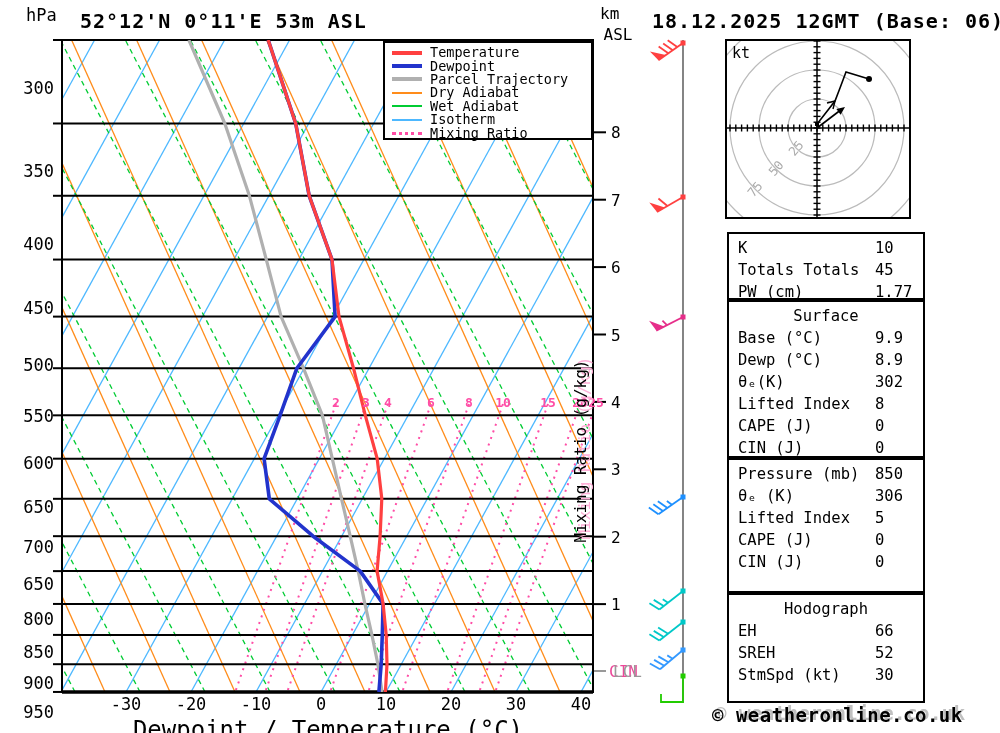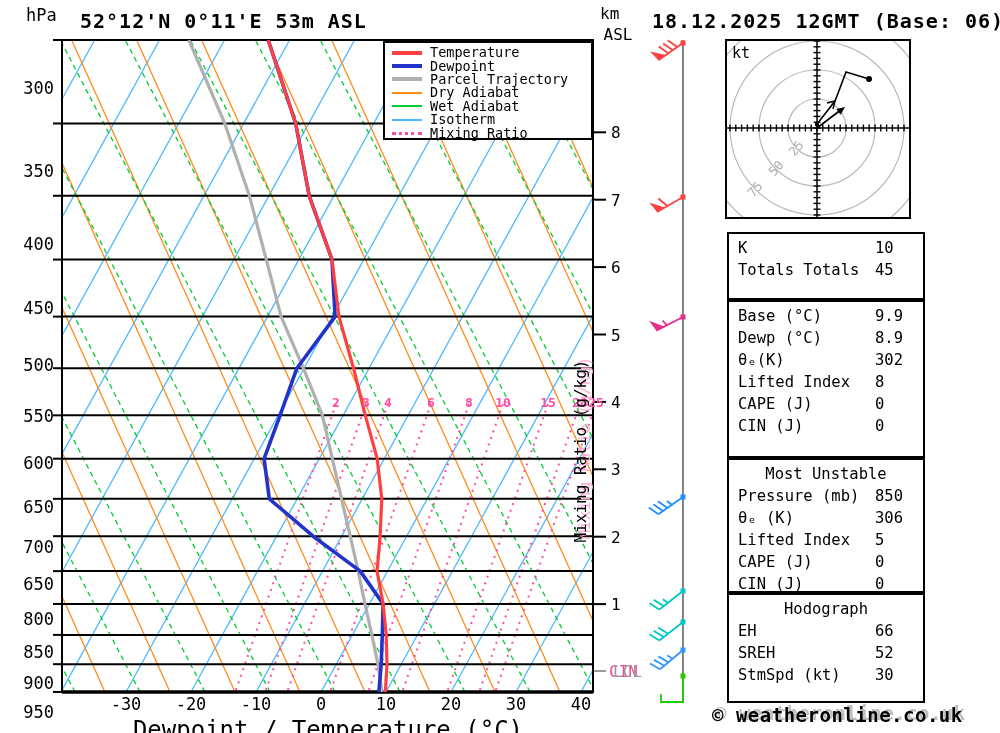--- a/index.html
+++ b/index.html
@@ -381,31 +381,32 @@
   <div id="ring-labels">
       <div class="lbl ring-lbl" style="left:796px;top:148px;">25</div>
       <div class="lbl ring-lbl" style="left:776px;top:168px;">50</div>
       <div class="lbl ring-lbl" style="left:755px;top:189px;">75</div>
     </div>
 
   <div id="tables">
       <div class="tbl" style="top: 232px; height: 68px; padding-top: 3px;">
         <div class="tbl-row"><span class="k">K</span><span class="v">10</span></div>
         <div class="tbl-row"><span class="k">Totals Totals</span><span class="v">45</span></div>
+        <div class="tbl-row"><span class="k">PW (cm)</span><span class="v">1.77</span></div>
       </div>
       <div class="tbl" style="top: 300px; height: 158px; padding-top: 3px;">
+        <div class="tbl-header">Surface</div>
         <div class="tbl-row"><span class="k">Base (°C)</span><span class="v">9.9</span></div>
         <div class="tbl-row"><span class="k">Dewp (°C)</span><span class="v">8.9</span></div>
         <div class="tbl-row"><span class="k">θₑ(K)</span><span class="v">302</span></div>
         <div class="tbl-row"><span class="k">Lifted Index</span><span class="v">8</span></div>
         <div class="tbl-row"><span class="k">CAPE (J)</span><span class="v">0</span></div>
         <div class="tbl-row"><span class="k">CIN (J)</span><span class="v">0</span></div>
       </div>
       <div class="tbl" style="top: 458px; height: 135px; padding-top: 3px;">
-        <div class="tbl-header">Most Unstable</div>
         <div class="tbl-row"><span class="k">Pressure (mb)</span><span class="v">850</span></div>
         <div class="tbl-row"><span class="k">θₑ (K)</span><span class="v">306</span></div>
         <div class="tbl-row"><span class="k">Lifted Index</span><span class="v">5</span></div>
         <div class="tbl-row"><span class="k">CAPE (J)</span><span class="v">0</span></div>
         <div class="tbl-row"><span class="k">CIN (J)</span><span class="v">0</span></div>
       </div>
       <div class="tbl" style="top: 593px; height: 110px; padding-top: 3px;">
         <div class="tbl-header">Hodograph</div>
         <div class="tbl-row"><span class="k">EH</span><span class="v">66</span></div>
         <div class="tbl-row"><span class="k">SREH</span><span class="v">52</span></div>

